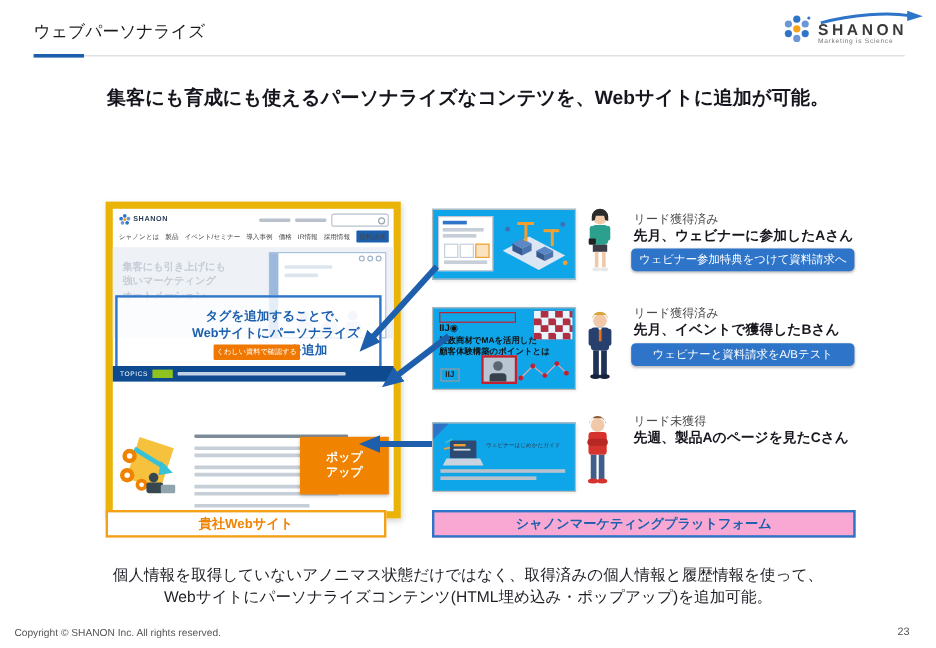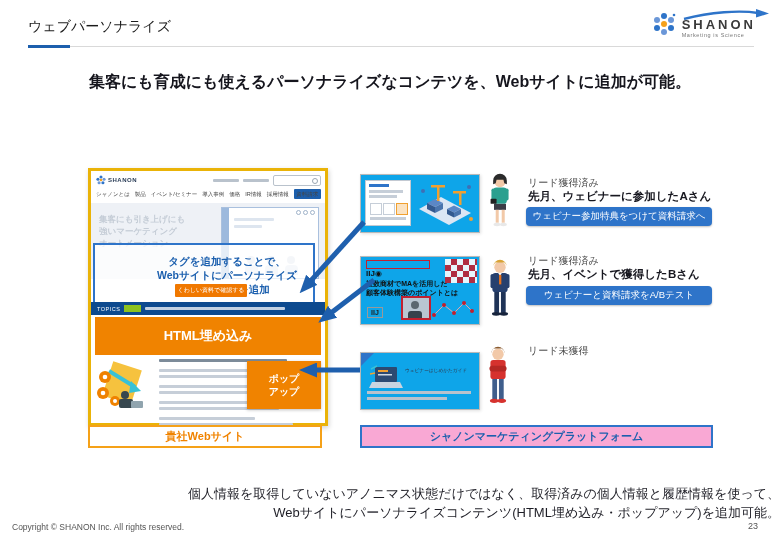--- a/index.html
+++ b/index.html
@@ -17,21 +17,21 @@
   .brand{font-size:13px;font-weight:bold;color:#3a3a3a;letter-spacing:3px;line-height:12px;}
   .tagline{font-size:5.5px;color:#777;letter-spacing:0.6px;margin-top:1px;}
   .logo-arrow{position:absolute;left:0;top:-1px;}
 
   
   .heading{left:0;top:72px;width:780px;text-align:center;font-size:16px;font-weight:bold;color:#15151d;}
   .pill{left:60px;top:120px;width:292px;height:29px;border-radius:15px;background:#0b4da1;
     color:#fff;font-size:14px;font-weight:bold;}
 
   
-  .mock{left:88px;top:168px;width:234px;height:252px;background:#fff;border:3px solid #eab308;
+  .mock{left:88px;top:168px;width:234px;height:252px;background:#fff;border:6px solid #eab308;
     box-shadow:1px 2px 5px rgba(0,0,0,.18);}
   .m-logo{left:5px;top:4px;display:flex;align-items:center;gap:2px;}
   .m-brand{font-size:6px;font-weight:bold;color:#2a3d57;letter-spacing:.5px;}
   .m-toplinks{right:4px;top:4px;display:flex;align-items:center;gap:4px;}
   .m-linkbar{width:26px;height:3px;background:#b9c2cc;border-radius:1px;}
   .m-search{width:46px;height:9px;border:1px solid #b9c2cc;border-radius:2px;position:relative;background:#fff;}
   .m-search i{position:absolute;right:2px;top:2px;width:4px;height:4px;border:1px solid #9aa6b2;border-radius:50%;}
   .m-nav{left:5px;top:18px;right:4px;display:flex;align-items:center;gap:5px;}
   .m-nav span{font-size:5.5px;color:#444;white-space:nowrap;}
   .m-navbtn{margin-left:auto;width:32px;height:10px;background:#1c5fad;color:#fff;font-size:5.5px;border-radius:1px;}
@@ -76,21 +76,21 @@
   .iij-mosaic{position:absolute;right:2px;top:2px;width:32px;height:24px;
     background:repeating-conic-gradient(#c2202f 0% 25%,#ffffff 0% 50%) 0 0/12px 12px;opacity:.9;}
   .iij-big{position:absolute;left:5px;top:4px;font-size:8px;font-weight:bold;color:#111;}
   .iij-t{position:absolute;left:5px;font-size:7px;font-weight:bold;color:#111;white-space:nowrap;}
   .iij-logo{position:absolute;left:6px;bottom:6px;font-size:7px;font-weight:bold;color:#222;border:1px solid #999;padding:1px 3px;}
   .iij-photo{position:absolute;left:40px;bottom:4px;width:26px;height:20px;background:#b9c6d2;border:2px solid #c2202f;}
   .iij-photo i{position:absolute;left:8px;top:3px;width:8px;height:8px;border-radius:50%;background:#5b6770;}
   .iij-photo b{position:absolute;left:5px;bottom:0;width:14px;height:7px;border-radius:3px 3px 0 0;background:#37424c;}
   .corner{position:absolute;left:0;top:0;width:0;height:0;border-top:13px solid #2e74c9;border-right:13px solid transparent;}
   .g-title{position:absolute;left:44px;top:15px;width:70px;text-align:center;font-size:5.5px;color:#334;white-space:nowrap;transform:scale(.85);transform-origin:left top;}
-  .summary{left:0;top:469px;width:780px;text-align:right;font-size:13px;color:#1e1e26;line-height:19px;margin-top:15px;}
+  .summary{left:0;top:469px;width:780px;text-align:center;font-size:13px;color:#1e1e26;line-height:19px;}
   .copyright{left:12px;top:522px;font-size:8.5px;color:#555;}
   .pageno{right:22px;top:521px;font-size:9px;color:#555;}
   .arrows{left:0;top:0;z-index:6;pointer-events:none;}
 </style>
 </head>
 <body>
 
 <div class="slide">
 
   <div class="abs page-title">ウェブパーソナライズ</div>
@@ -186,21 +186,20 @@
     </div>
 
     <div class="abs ctr m-cta">くわしい資料で確認する</div>
 
     <div class="abs m-ticker">
       <span class="tl">TOPICS</span>
       <span class="tag"></span>
       <span class="tt"></span>
     </div>
 
-    <div class="abs ctr m-embed">HTML埋め込み</div>
 
     <svg class="abs" style="left:4px;top:186px;" width="60" height="58" viewBox="0 0 60 58">
       <rect x="12" y="8" width="30" height="36" fill="#f6c23e" transform="rotate(18 27 26)"></rect>
       <path d="M14 14 L40 30" stroke="#39c1d6" stroke-width="4" fill="none"></path>
       <path d="M36 24 L46 34 L34 36 Z" fill="#39c1d6"></path>
       <circle cx="10" cy="20" r="6" fill="#ef8200"></circle>
         <circle cx="10" cy="20" r="2.3" fill="#fff"></circle>
       <circle cx="8" cy="36" r="6" fill="#ef8200"></circle>
         <circle cx="8" cy="36" r="2.3" fill="#fff"></circle>
       <circle cx="20" cy="44" r="5" fill="#ef8200"></circle>
@@ -334,20 +333,21 @@
     <circle cx="20" cy="9" r="6" fill="#f2c9a8"></circle>
     <path d="M13 8 a7 7 0 0 1 14 0 l0 -2 -3 -3 -9 0 -2 3 z" fill="#8a5a2e"></path>
     <rect x="12" y="15" width="16" height="20" rx="3" fill="#d6322e"></rect>
     <rect x="11" y="21" width="18" height="6" rx="3" fill="#b52824"></rect>
     <rect x="14" y="35" width="5" height="22" fill="#3f5e8c"></rect>
       <rect x="21" y="35" width="5" height="22" fill="#3f5e8c"></rect>
     <ellipse cx="16" cy="58" rx="4.5" ry="2.2" fill="#d6322e"></ellipse>
       <ellipse cx="24" cy="58" rx="4.5" ry="2.2" fill="#d6322e"></ellipse>
   </svg>
   <div class="abs status" style="left:528px;top:344px;">リード未獲得</div>
+  <div class="abs desc" style="left:528px;top:357px;">先週、製品Aのページを見たCさん</div>
 
   <svg class="abs arrows" width="780" height="540" viewBox="0 0 780 540">
     <defs>
       <marker id="ah" markerWidth="3.6" markerHeight="3" refX="1.4" refY="1.5" orient="auto">
         <path d="M0,0 L3.6,1.5 L0,3 Z" fill="#1e5fad"></path>
       </marker>
     </defs>
     <line x1="364" y1="222" x2="307" y2="285" stroke="#1e5fad" stroke-width="5" marker-end="url(#ah)"></line>
     <line x1="374" y1="280" x2="327" y2="316" stroke="#1e5fad" stroke-width="5" marker-end="url(#ah)"></line>
     <line x1="360" y1="370" x2="310" y2="370" stroke="#1e5fad" stroke-width="5" marker-end="url(#ah)"></line>

